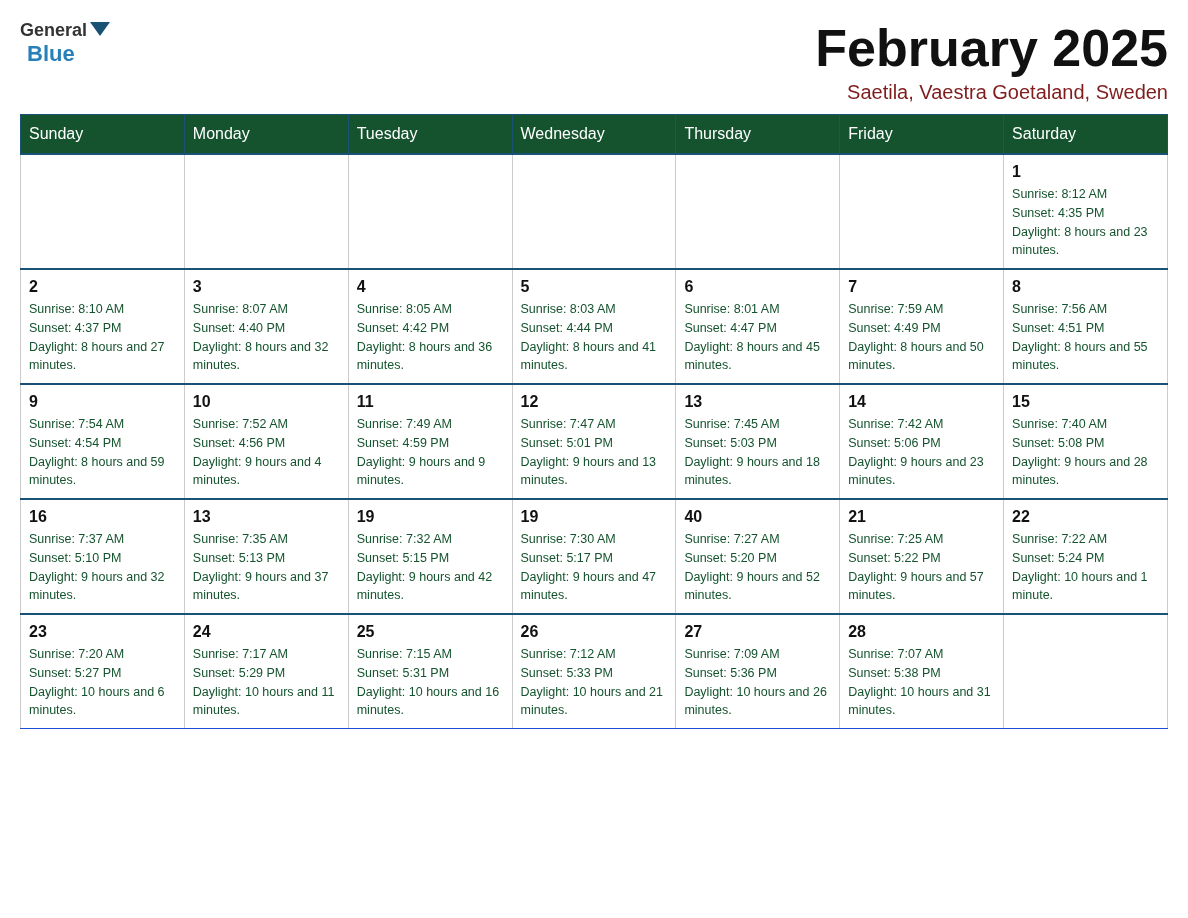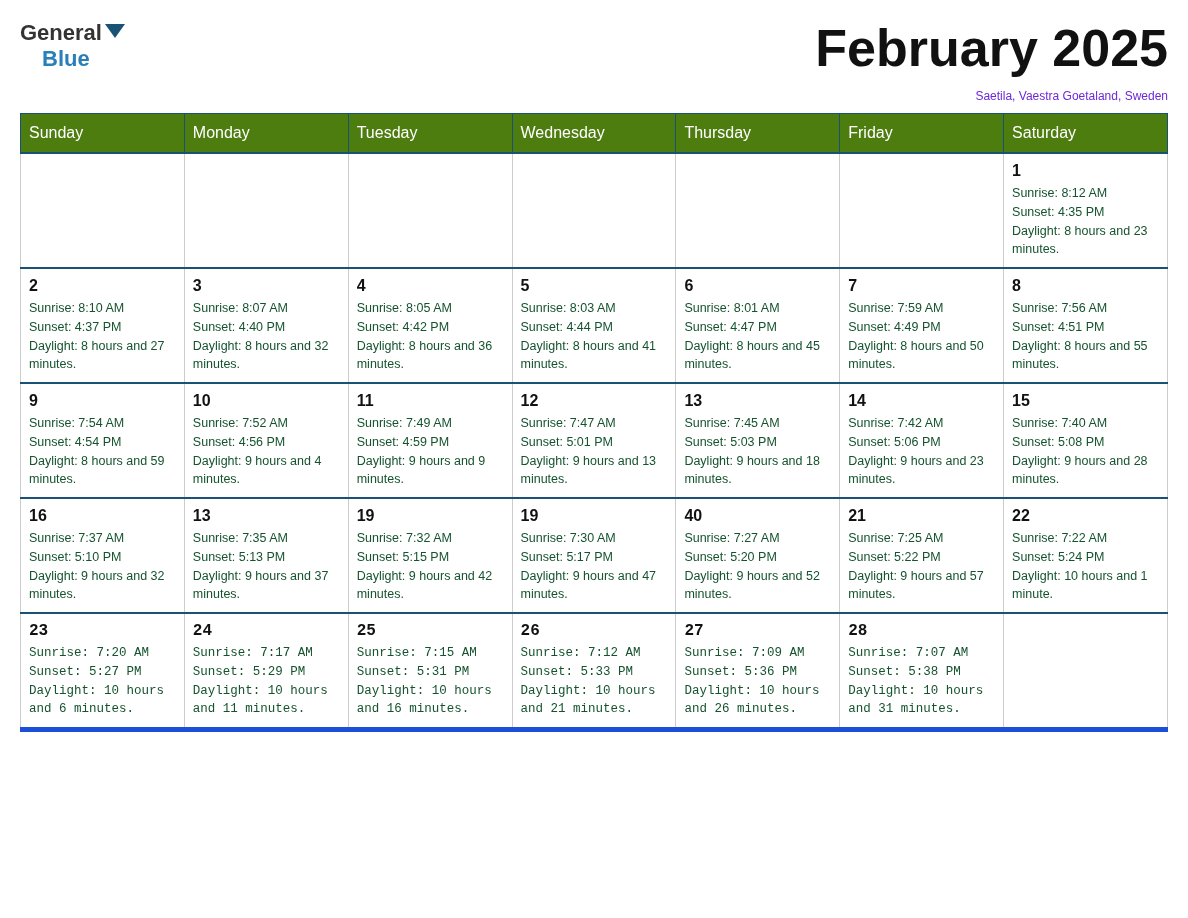--- a/index.html
+++ b/index.html
@@ -17,21 +17,21 @@
       margin-bottom: 10px;
     }
     .logo {
       display: flex;
       flex-direction: column;
       align-items: flex-start;
     }
     .logo-text {
       display: flex;
       align-items: center;
-      font-size: 22px;
+      font-size: 18px;
       font-weight: bold;
       color: #333;
     }
     .logo-general {
       color: #333;
     }
     .logo-arrow {
       display: inline-block;
       width: 0;
       height: 0;
@@ -50,31 +50,31 @@
     .title-section {
       text-align: right;
     }
     .calendar-title {
       font-size: 52px;
       font-weight: bold;
       color: #111;
       line-height: 1.1;
     }
     .location-subtitle {
-      font-size: 12px;
-      color: #6d28d9;
-      margin-top: 12px;
+      font-size: 20px;
+      color: #7f1d1d;
+      margin-top: 4px;
     }
     .calendar-table {
       width: 100%;
       border-collapse: collapse;
       margin-top: 10px;
     }
     .calendar-table thead tr th {
-      background-color: #4d7c0f;
+      background-color: #14532d;
       color: #fff;
       padding: 10px 8px;
       text-align: left;
       font-size: 16px;
       font-weight: normal;
       border: 1px solid #1a5276;
     }
     .calendar-table tbody tr {
       border-top: 2px solid #1a5276;
     }
@@ -97,34 +97,33 @@
       display: block;
       margin-bottom: 4px;
       color: #111;
     }
     .day-info {
       font-size: 12.5px;
       color: #14532d;
       line-height: 1.5;
     }
     tbody tr:last-child td {
-      border-bottom: 5px solid #1d4ed8;
-      font-family: Liberation Mono, monospace;
+      border-bottom: 1px solid #1d4ed8;
     }
   </style>
 </head>
 <body>
 
 <div class="header">
   <div class="logo">
     <div class="logo-text">
       <span class="logo-general">General</span>
       <span class="logo-arrow"></span>
     </div>
-    <div style="margin-left: 22px;">
+    <div style="margin-left: 7px;">
       <span class="logo-blue" style="font-size:22px; font-weight:bold;">Blue</span>
     </div>
   </div>
   <div class="title-section">
     <div class="calendar-title">February 2025</div>
     <div class="location-subtitle">Saetila, Vaestra Goetaland, Sweden</div>
   </div>
 </div>
 
 <table class="calendar-table">

